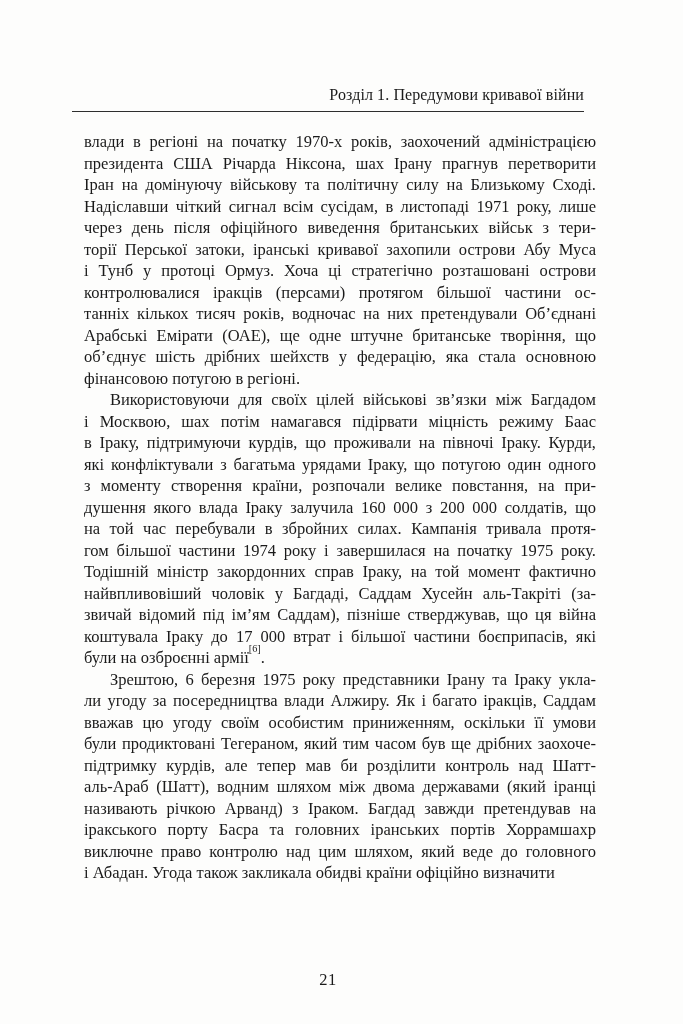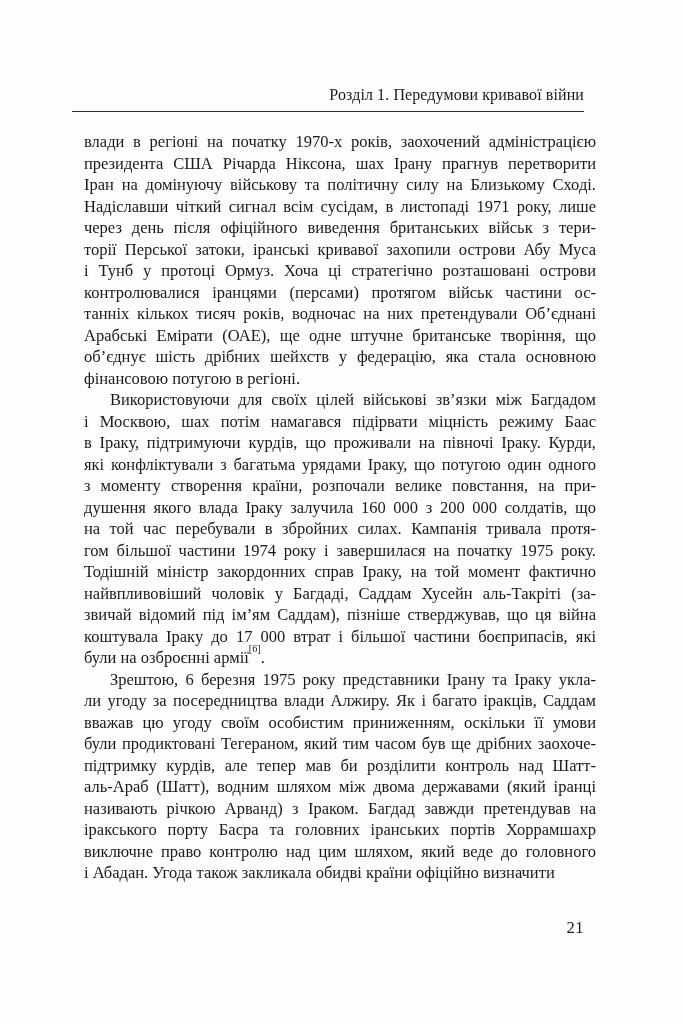--- a/index.html
+++ b/index.html
@@ -53,23 +53,23 @@
     text-indent: 26px;
   }
   .line sup {
     font-size: 0.62em;
     line-height: 0;
     position: relative;
     top: -0.45em;
   }
   .page-footer {
     position: absolute;
-    left: 72px; top: 918px;
+    left: 72px; top: 970px;
     width: 512px;
-    text-align: right;
+    text-align: center;
   }
   .page-number {
     font-size: 16.5px;
     line-height: 20px;
     letter-spacing: 0.5px;
   }
 </style>
 </head>
 <body>
 
@@ -81,21 +81,21 @@
   </div>
 
   <div class="body-text" id="body-text">
       <div class="line">влади в регіоні на початку 1970-х років, заохочений адміністрацією</div>
       <div class="line">президента США Річарда Ніксона, шах Ірану прагнув перетворити</div>
       <div class="line">Іран на домінуючу військову та політичну силу на Близькому Сході.</div>
       <div class="line">Надіславши чіткий сигнал всім сусідам, в листопаді 1971 року, лише</div>
       <div class="line">через день після офіційного виведення британських військ з тери-</div>
       <div class="line">торії Перської затоки, іранські кривавої захопили острови Абу Муса</div>
       <div class="line">і Тунб у протоці Ормуз. Хоча ці стратегічно розташовані острови</div>
-      <div class="line">контролювалися іранцями (персами) протягом військ частини ос-</div>
+      <div class="line">контролювалися іракців (персами) протягом більшої частини ос-</div>
       <div class="line">танніх кількох тисяч років, водночас на них претендували Об’єднані</div>
       <div class="line">Арабські Емірати (ОАЕ), ще одне штучне британське творіння, що</div>
       <div class="line">об’єднує шість дрібних шейхств у федерацію, яка стала основною</div>
       <div class="line last">фінансовою потугою в регіоні.</div>
       <div class="line indent">Використовуючи для своїх цілей військові зв’язки між Багдадом</div>
       <div class="line">і Москвою, шах потім намагався підірвати міцність режиму Баас</div>
       <div class="line">в Іраку, підтримуючи курдів, що проживали на півночі Іраку. Курди,</div>
       <div class="line">які конфліктували з багатьма урядами Іраку, що потугою один одного</div>
       <div class="line">з моменту створення країни, розпочали велике повстання, на при-</div>
       <div class="line">душення якого влада Іраку залучила 160 000 з 200 000 солдатів, що</div>

